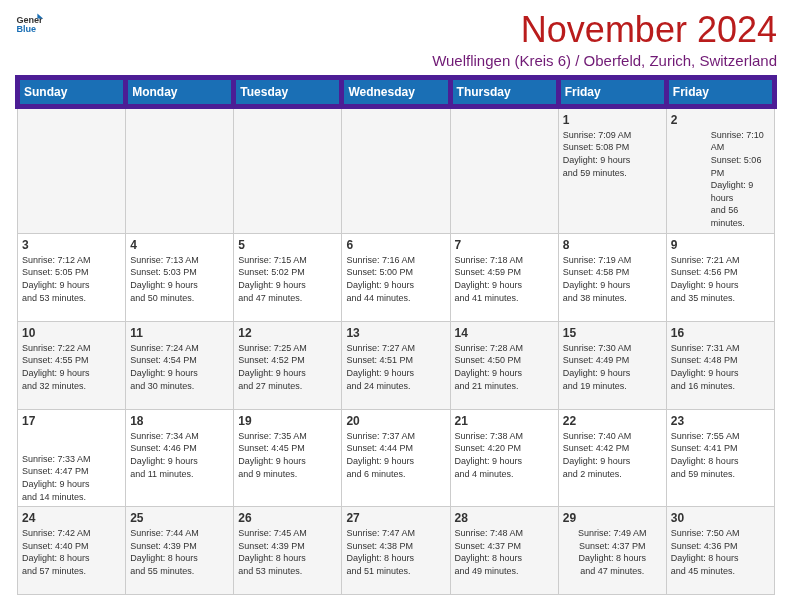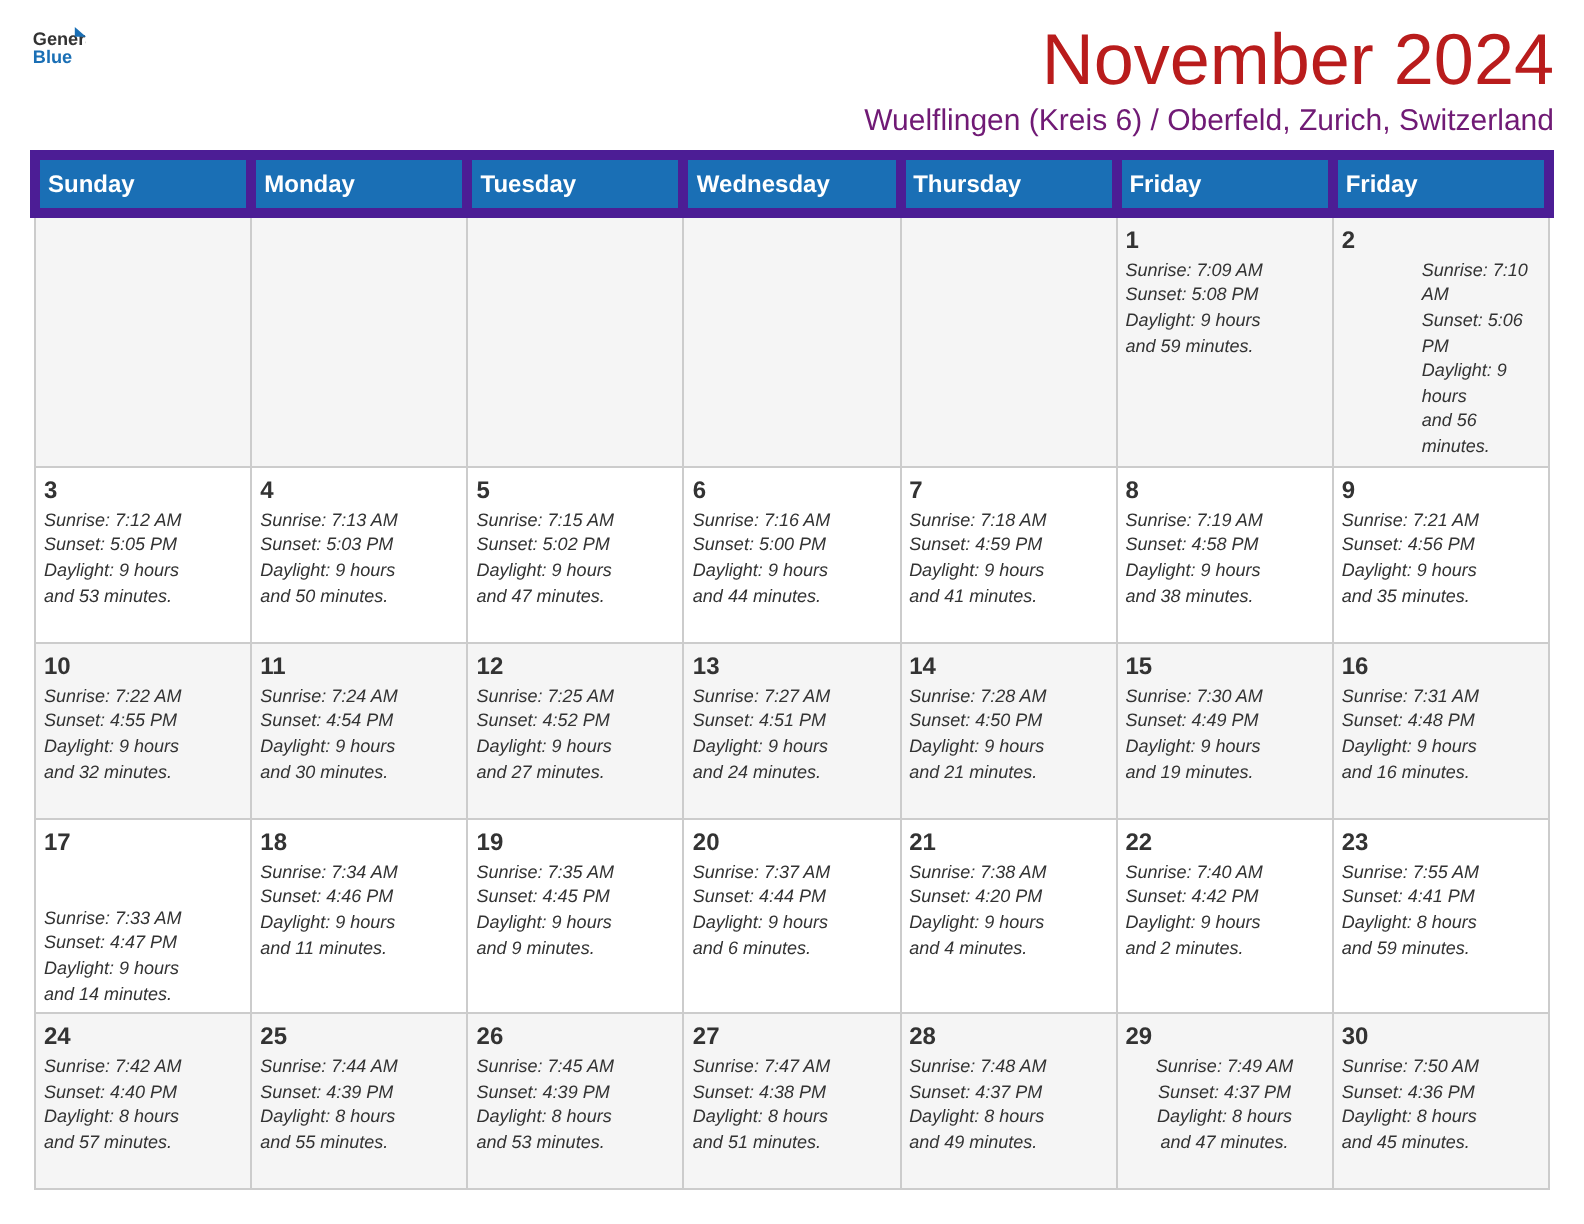--- a/index.html
+++ b/index.html
@@ -75,21 +75,20 @@
     .day-number {
       font-size: 12px;
       font-weight: bold;
       display: block;
       margin-bottom: 1px;
     }
     .day-info {
       font-size: 9px;
       color: #333;
       line-height: 1.4;
-      font-style: italic;
     }
     .empty-cell {
       background: #f5f5f5 !important;
     }
   </style>
 </head>
 <body>
 
 <div class="header-area">
   <div class="logo">

